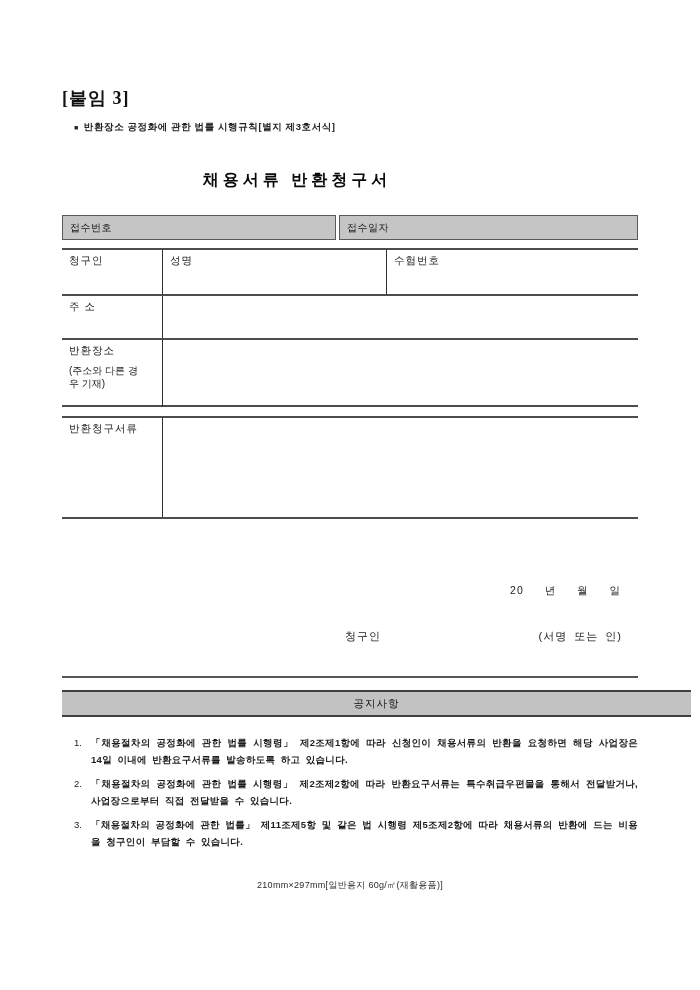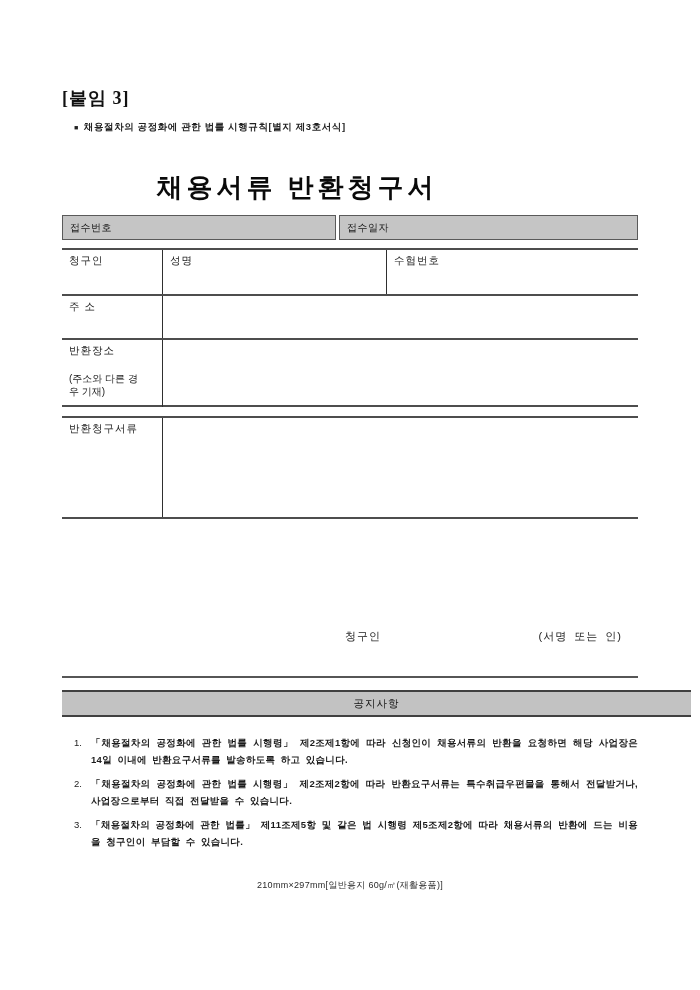--- a/index.html
+++ b/index.html
@@ -25,21 +25,21 @@
   .reg-note {
     position:absolute; left:74px; top:121px;
     font-size:9.5px; font-weight:bold; letter-spacing:0.6px; color:#222;
     display:flex; align-items:center; gap:5px;
   }
   .reg-note .bullet { font-size:7px; line-height:1; }
 
   .doc-title {
     position:absolute; left:0; top:170px; width:594px;
     text-align:center;
-    font-size:26px; font-weight:bold; letter-spacing:4px; color:#0a0a0a;
+    font-size:16px; font-weight:bold; letter-spacing:4px; color:#0a0a0a;
   }
 
   
   .receipt-row {
     position:absolute; left:62px; top:215px; width:576px; height:25px;
     display:flex; gap:3px;
   }
   .receipt-cell {
     background:#c5c5c5;
     border:1px solid #5a5a5a;
@@ -58,21 +58,21 @@
   .trow.r4 { height:69px; }
   .tcell { padding:4px 6px 0 7px; font-size:10.5px; letter-spacing:1px; color:#1a1a1a; }
   .tcell.lab { width:101px; border-right:1px solid #2f2f2f; }
   .tcell.mid { width:224px; border-right:1px solid #2f2f2f; }
   .tcell.fill { flex:1; }
   .tbl-block2 {
     top:416px; height:103px;
     border-top:2px solid #4d4d4d; border-bottom:2px solid #4d4d4d;
     display:flex;
   }
-  .note-small { display:block; font-size:10px; letter-spacing:0; margin-top:14px; line-height:13px; }
+  .note-small { display:block; font-size:10px; letter-spacing:0; margin-top:6px; line-height:13px; }
 
   
   .declaration {
     position:absolute; left:62px; top:529px; width:577px;
     font-size:10.5px; line-height:17px;
     text-align:justify; text-indent:16px;
     letter-spacing:0.8px; word-spacing:4px; color:#161616;
   }
   .date-line {
     position:absolute; left:62px; top:584px; width:576px;
@@ -127,21 +127,21 @@
 </style>
 </head>
 <body>
 
 <div class="page">
 
   <div class="attach-label">[붙임 3]</div>
 
   <div class="reg-note">
     <span class="bullet">■</span>
-    <span>채용절차의 공정화에 관한 법률 시행규칙[별지 제3호서식]</span>
+    <span>반환장소 공정화에 관한 법률 시행규칙[별지 제3호서식]</span>
   </div>
 
   <div class="doc-title">채용서류 반환청구서</div>
 
   <div class="receipt-row">
     <div class="receipt-cell left">접수번호</div>
     <div class="receipt-cell right">접수일자</div>
   </div>
 
   <div class="tbl tbl-block1">
@@ -169,20 +169,21 @@
       <div class="tcell fill"></div>
     </div>
   </div>
 
   <div class="tbl tbl-block2">
     <div class="tcell lab">반환청구서류</div>
     <div class="tcell fill"></div>
   </div>
 
 
+  <div class="date-line">20 년 월 일</div>
 
   <div class="signer-row">
     <span class="who">청구인</span>
     <span class="sig">(서명 또는 인)</span>
   </div>
 
   <div class="recipient-rule"></div>
 
   <div class="notice-bar">공지사항</div>
 

